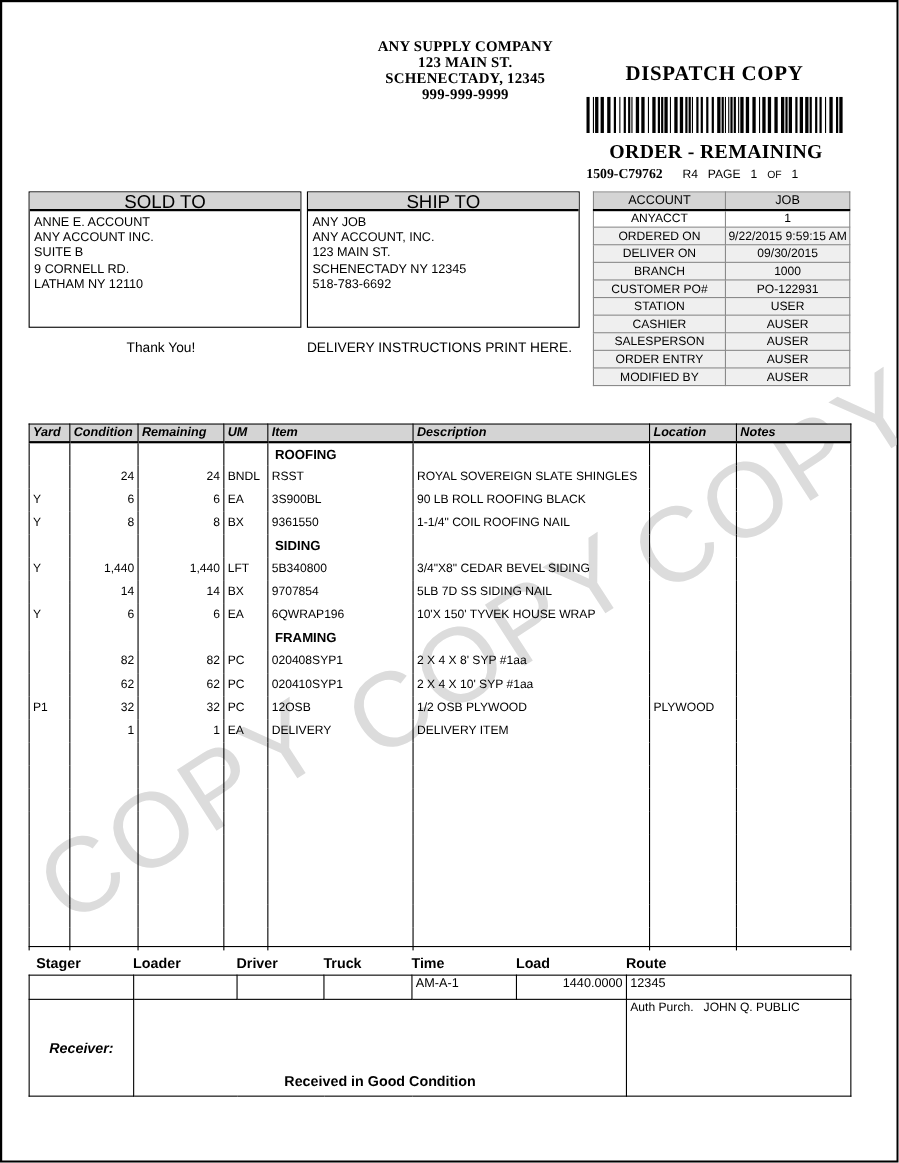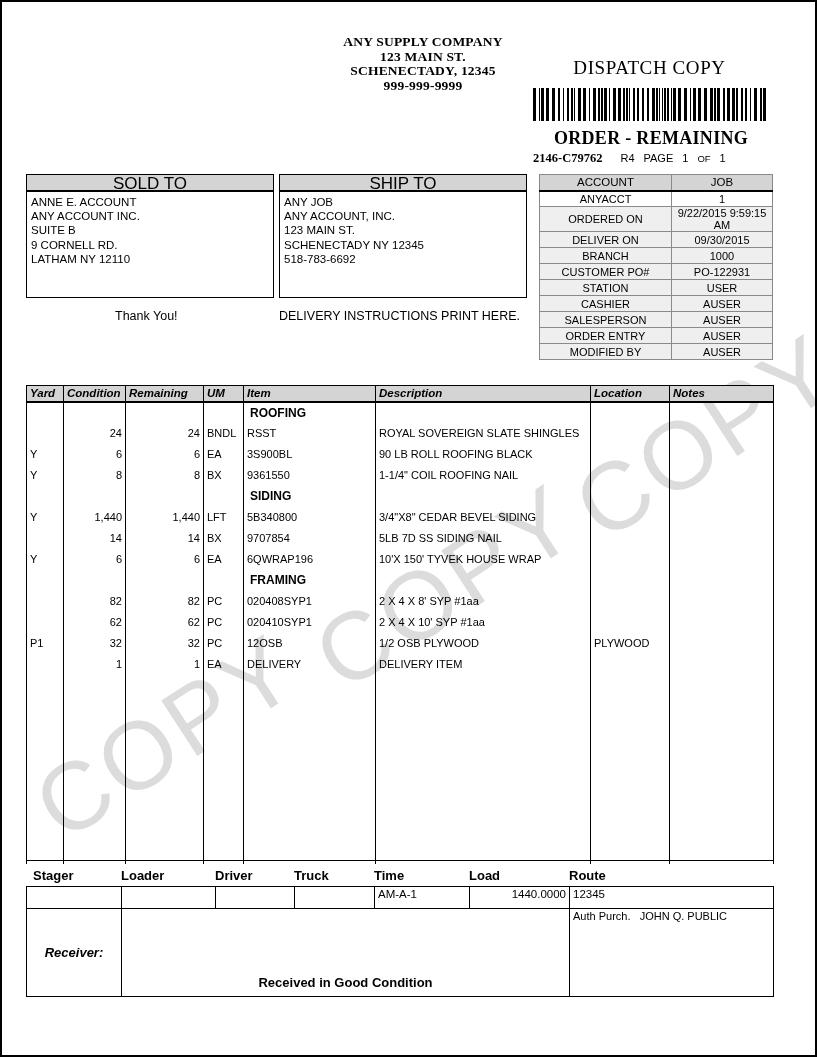--- a/index.html
+++ b/index.html
@@ -56,21 +56,21 @@
     letter-spacing: 0.2px;
     z-index: 10;
   }
   .dispatch-title {
     position: absolute;
     left: 520px;
     top: 55px;
     width: 255px;
     text-align: center;
     font-family: "Liberation Serif", serif;
-    font-weight: normal;
+    font-weight: bold;
     font-size: 19px;
     letter-spacing: 0.6px;
     z-index: 10;
   }
   .barcode {
     position: absolute;
     left: 531px;
     top: 86px;
     width: 236px;
     height: 33px;
@@ -162,21 +162,21 @@
     padding: 0 2px;
     box-sizing: border-box;
   }
   .info-table tr.hdr td {
     background: #d4d4d4;
     border-bottom: 2px solid #000;
     font-size: 11.5px;
   }
   .info-table tr.acct td { background: #ffffff; }
   .info-table tr.shade td { background: #efefef; }
-  .info-table td.lbl { width: 132px; margin-left: 36px; }
+  .info-table td.lbl { width: 120px; margin-left: 36px; }
 
   
   .items {
     position: absolute;
     left: 24px;
     top: 383px;
     width: 747px;
     border-collapse: collapse;
     table-layout: fixed;
     font-size: 11px;
@@ -352,21 +352,21 @@
         <rect x="212" y="0" width="2" height="33"></rect>
         <rect x="217" y="0" width="1" height="33"></rect>
         <rect x="221" y="0" width="3" height="33"></rect>
         <rect x="227" y="0" width="2" height="33"></rect>
         <rect x="230" y="0" width="3" height="33"></rect>
       </g>
   </svg>
 
   <div class="order-type">ORDER - REMAINING</div>
   <div class="order-meta">
-    <span class="onum">2146-C79762</span><span class="rev">R4</span><span class="pg">PAGE</span><span class="pgn">1</span><span class="of">OF</span><span class="pgt">1</span>
+    <span class="onum">1509-C79762</span><span class="rev">R4</span><span class="pg">PAGE</span><span class="pgn">1</span><span class="of">OF</span><span class="pgt">1</span>
   </div>
 
   <div class="addr-box addr-sold">
     <div class="addr-head">SOLD TO</div>
     <div class="addr-body">
       <div>ANNE E. ACCOUNT</div>
       <div>ANY ACCOUNT INC.</div>
       <div>SUITE B</div>
       <div>9 CORNELL RD.</div>
       <div>LATHAM  NY  12110</div>

